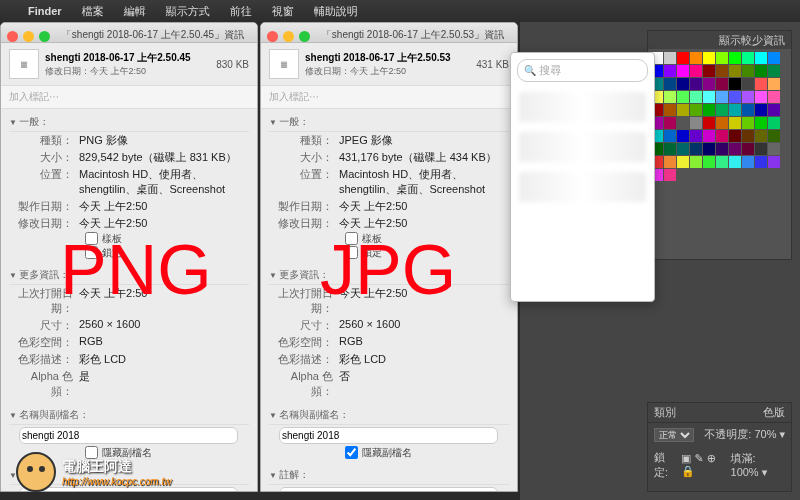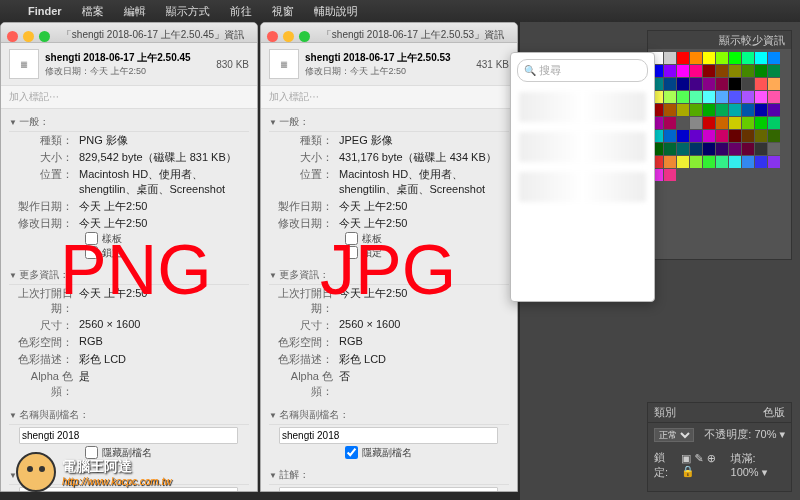--- a/index.html
+++ b/index.html
@@ -22,21 +22,21 @@
 .tagbar{padding:4px 8px;background:#f5f5f5;border-bottom:1px solid #ddd;color:#aaa;font-size:10px}
 .body{flex:1;overflow-y:auto;padding:4px 8px}
 .sect{margin-bottom:6px}
 .sect-h{color:#666;font-size:10px;padding:2px 0;border-bottom:1px solid #ddd;cursor:pointer}
 .sect-h::before{content:"▼ ";font-size:8px}
 .kv{display:flex;font-size:10px;padding:1px 0}
 .kv .k{width:70px;text-align:right;color:#666;padding-right:6px}
 .kv .v{flex:1;color:#222}
 .cb{display:flex;align-items:flex-start;gap:4px;margin-left:76px;font-size:10px;color:#444}
 .fld{margin:2px 0 2px 10px}
-.fld input{width:95%;padding:2px;border:1px solid #ccc;border-radius:1px;font-size:10px}
+.fld input{width:95%;padding:2px;border:1px solid #ccc;border-radius:6px;font-size:10px}
 .overlay{position:absolute;font-size:70px;font-weight:normal;color:#ff0010;font-family:Arial;pointer-events:none;z-index:10}
 .ov1{top:230px;left:60px}
 .ov2{top:230px;left:320px}
 .ps-area{position:absolute;top:22px;left:520px;width:280px;height:478px;background:#454545}
 .ps-top{position:absolute;top:8px;right:8px;width:145px;height:230px;background:#535353;border:1px solid #333}
 .swatch-hdr{height:18px;background:#424242;display:flex;justify-content:flex-end;align-items:center;padding:0 6px;color:#ccc;font-size:9px}
 .swatches{display:flex;flex-wrap:wrap;padding:2px}
 .sw{width:12px;height:12px;margin:0.5px}
 .search-pop{position:absolute;top:30px;left:-10px;width:145px;height:250px;background:#fff;border:1px solid #bbb;border-radius:4px;box-shadow:0 3px 12px rgba(0,0,0,0.3)}
 .search-pop .sin{margin:6px;padding:3px 6px;border:1px solid #ccc;border-radius:10px;color:#aaa;font-size:10px}

